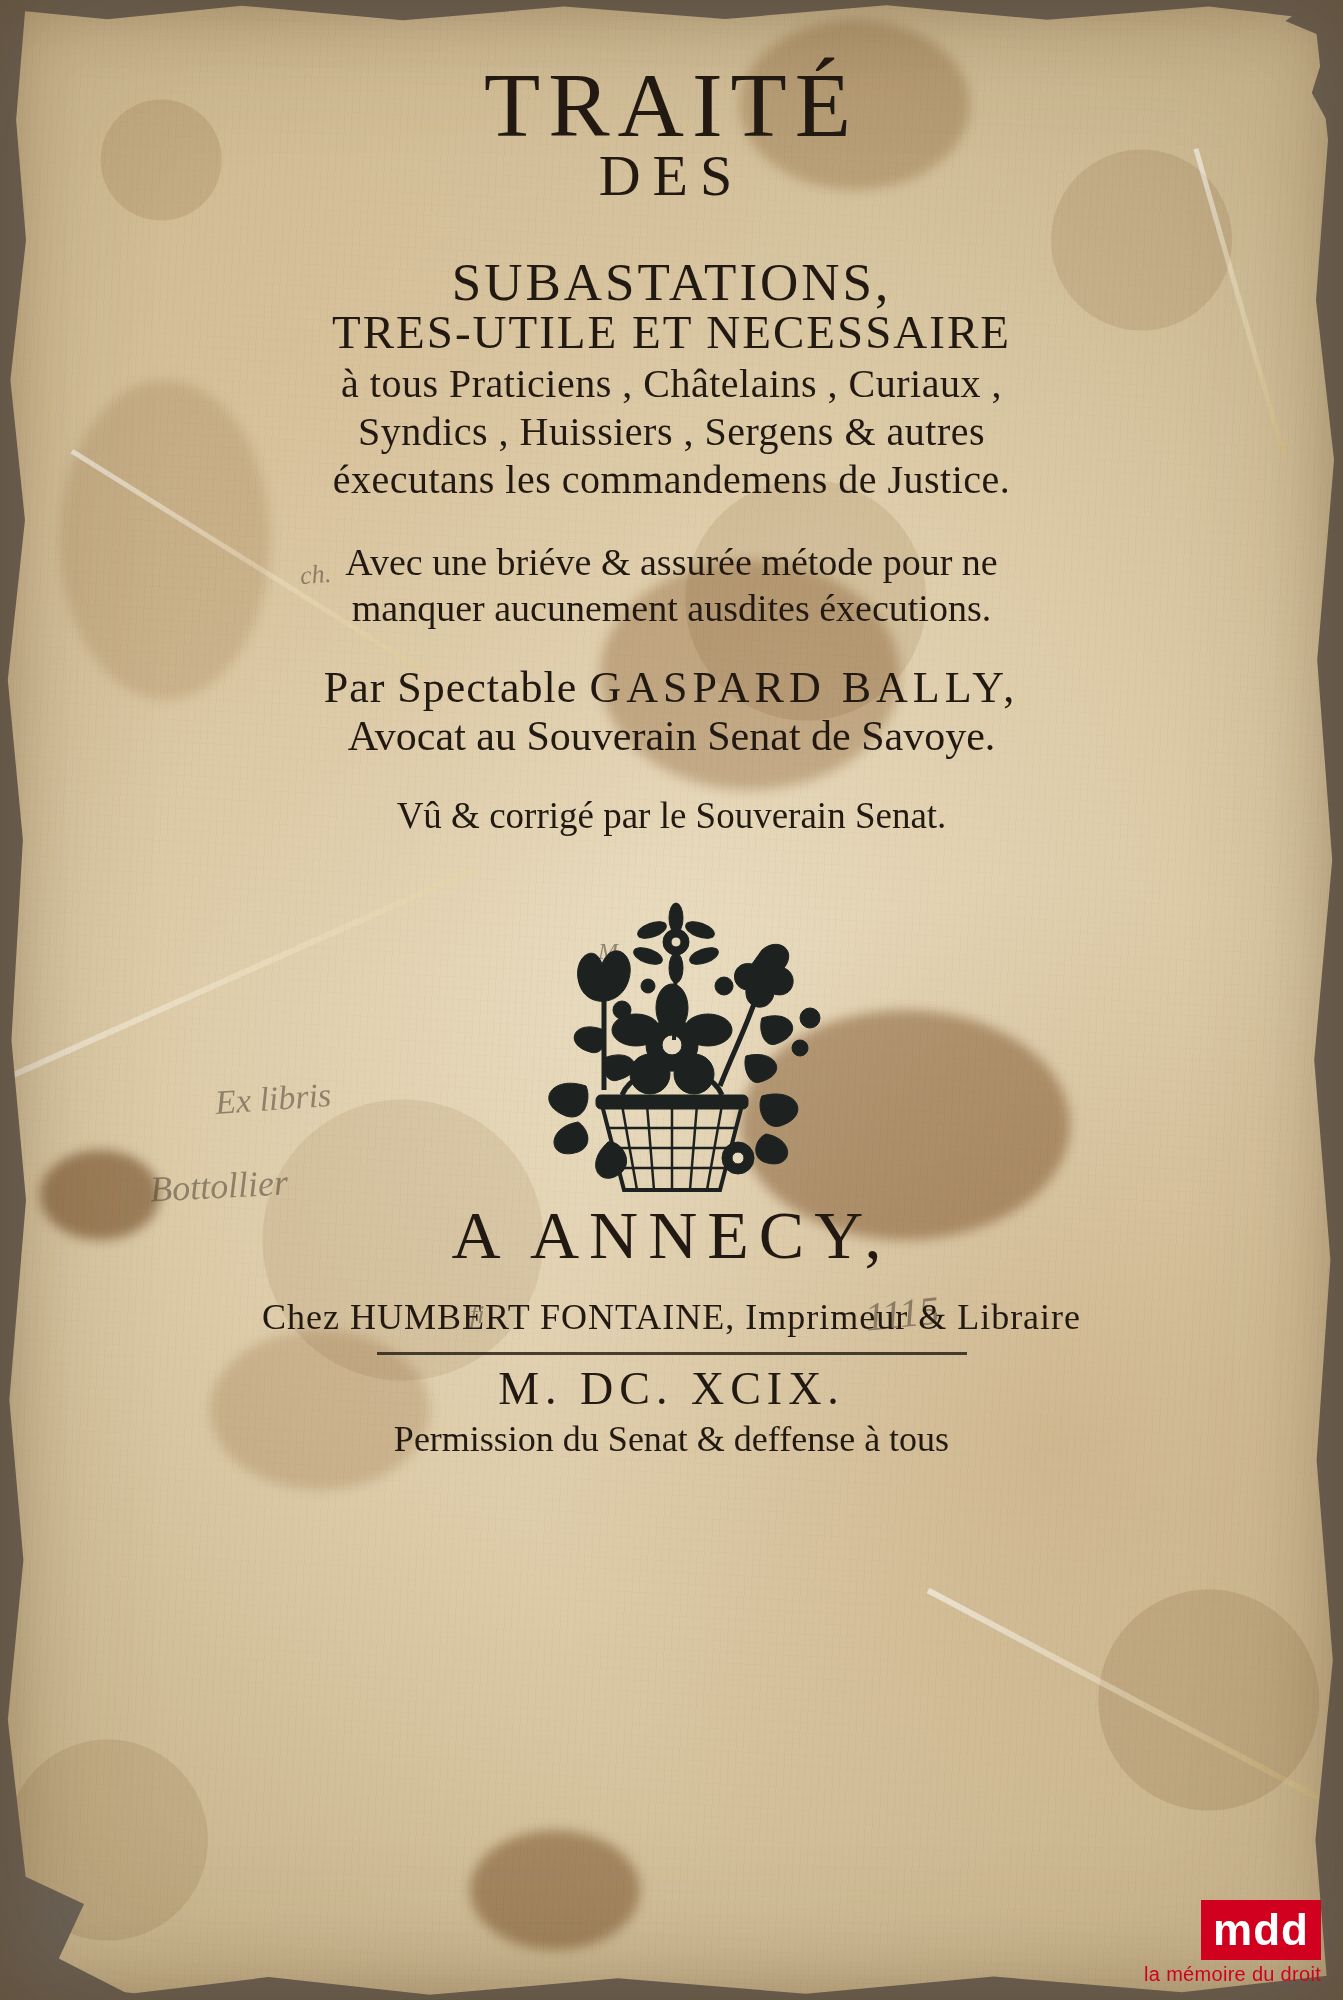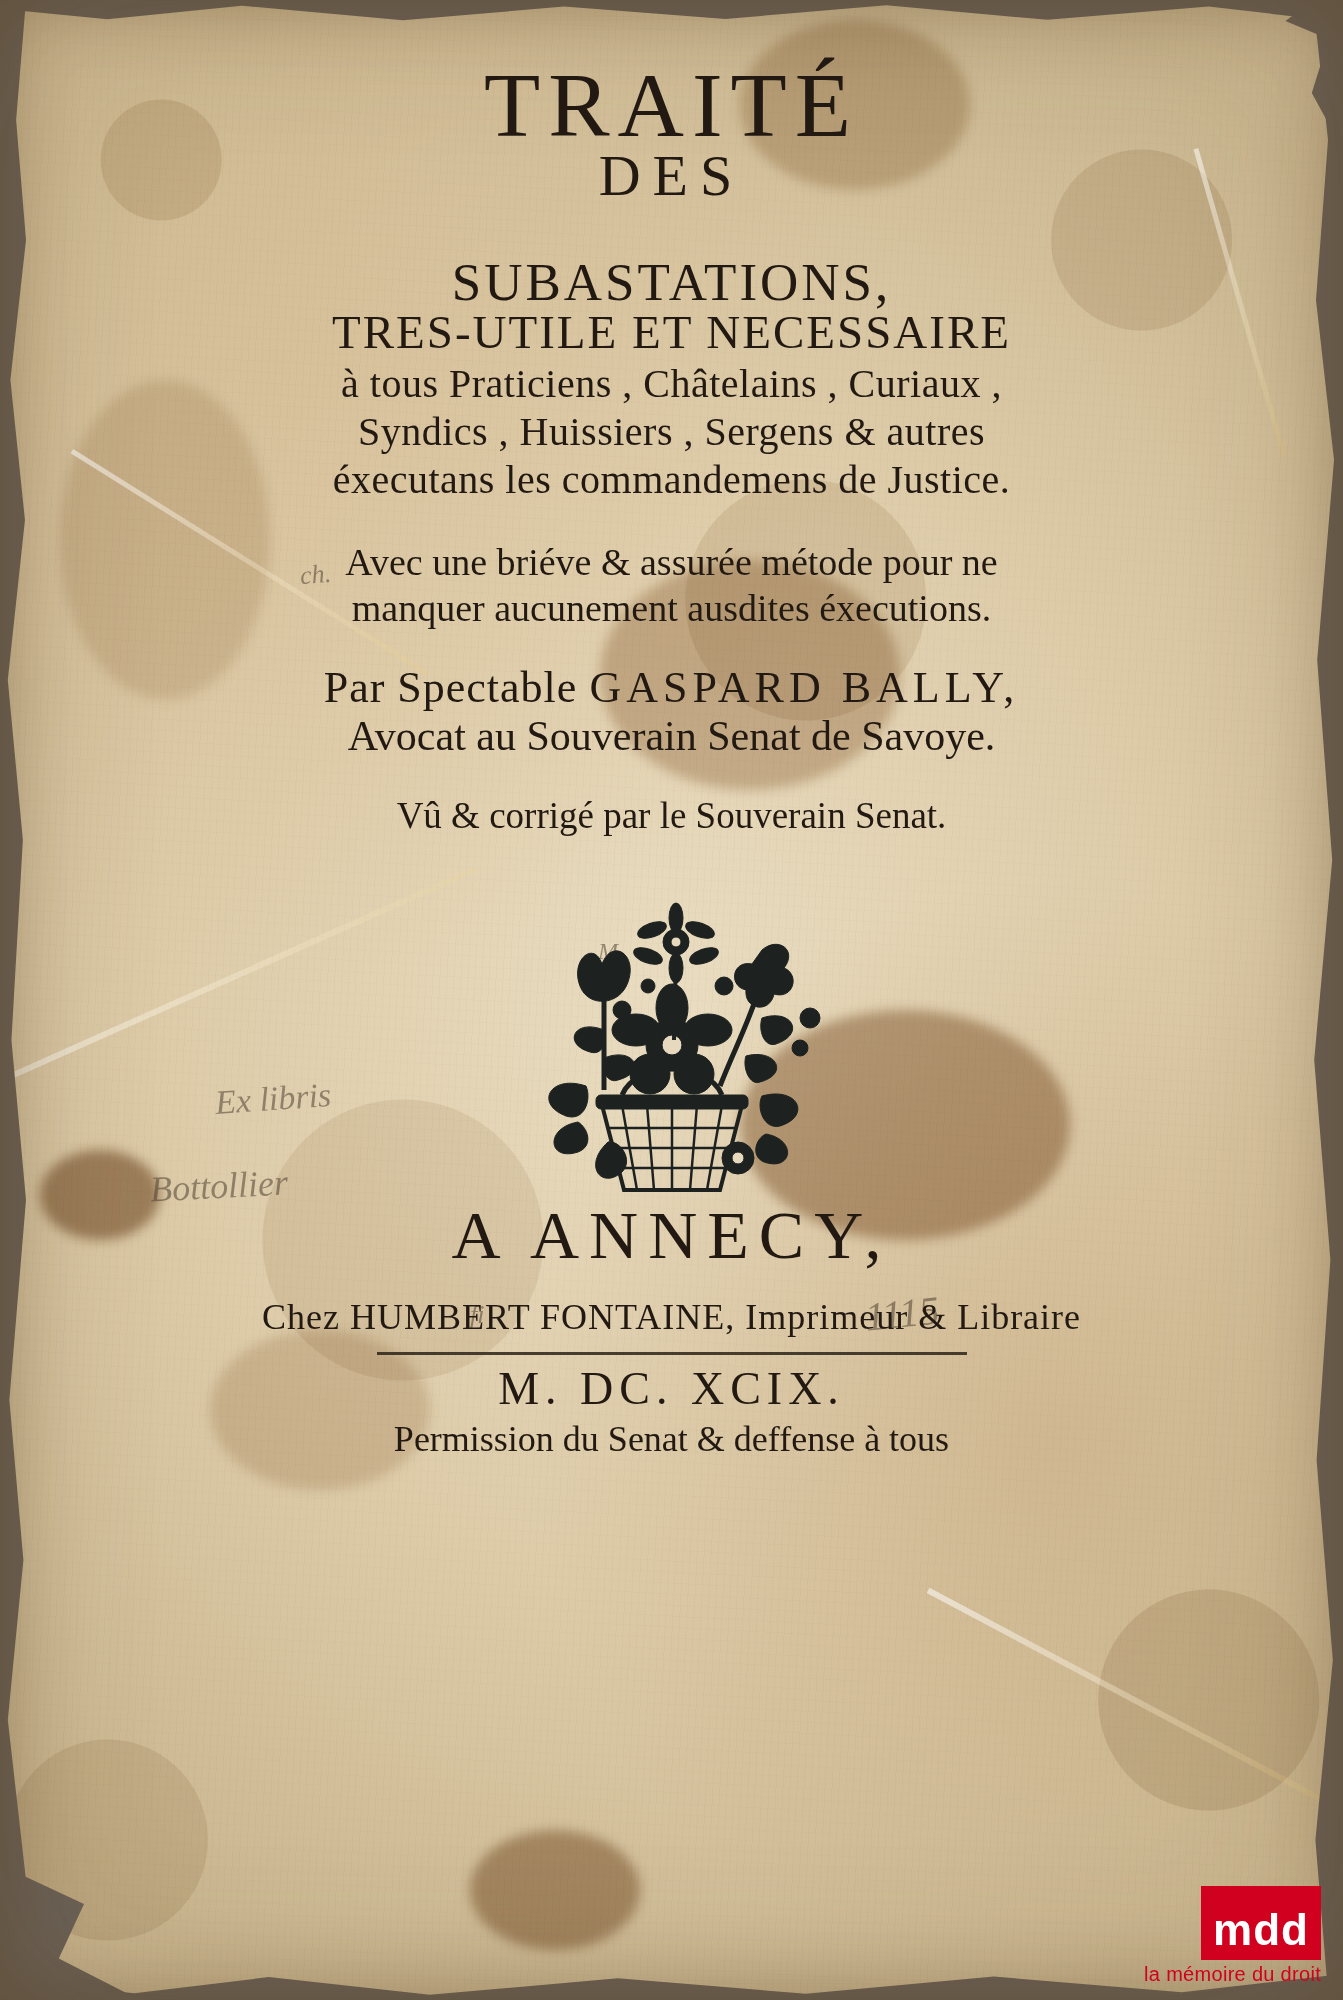--- a/index.html
+++ b/index.html
@@ -197,21 +197,21 @@
     text-align: right;
   }
   .logo-mark {
     display: inline-block;
     background: #d2001f;
     color: #ffffff;
     font-family: "Liberation Sans", sans-serif;
     font-weight: bold;
     font-size: 44px;
     line-height: 52px;
-    padding: 18px 12px 4px 12px;
+    padding: 4px 12px 4px 12px;
     letter-spacing: 1px;
   }
   .logo-tag {
     color: #d2001f;
     font-family: "Liberation Sans", sans-serif;
     font-size: 20px;
     margin-top: 3px;
     letter-spacing: .3px;
   }
 </style>

